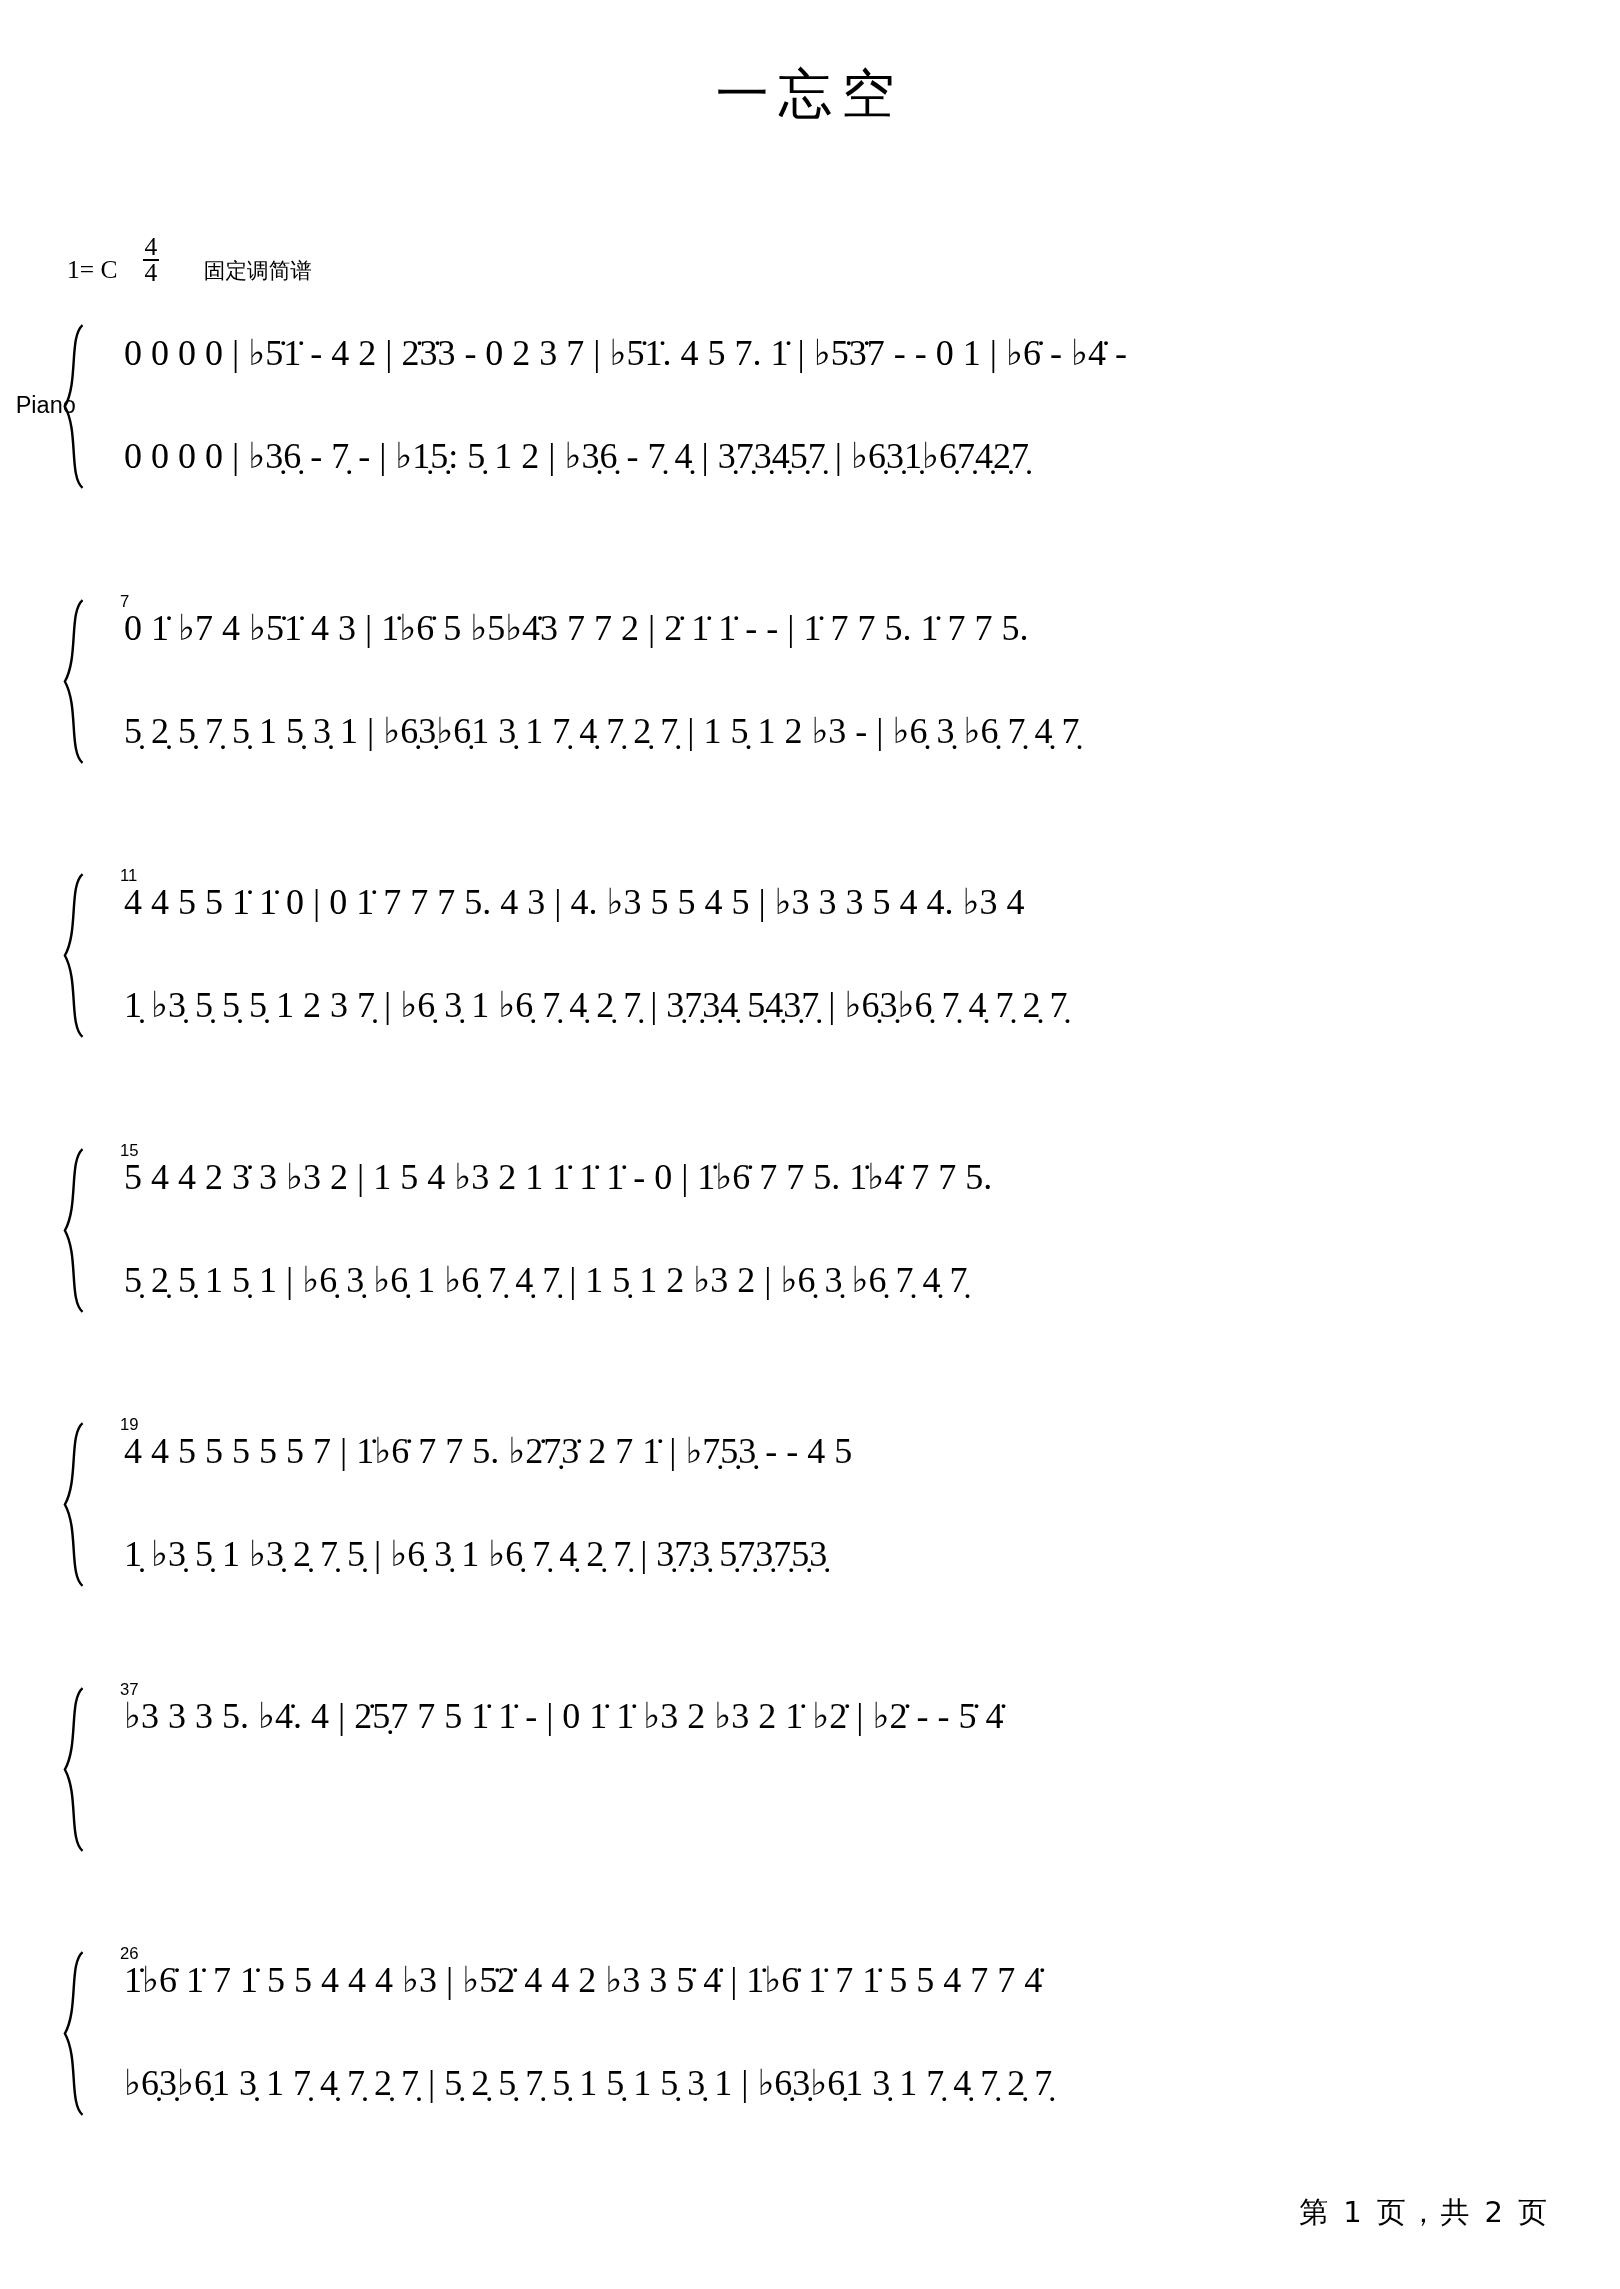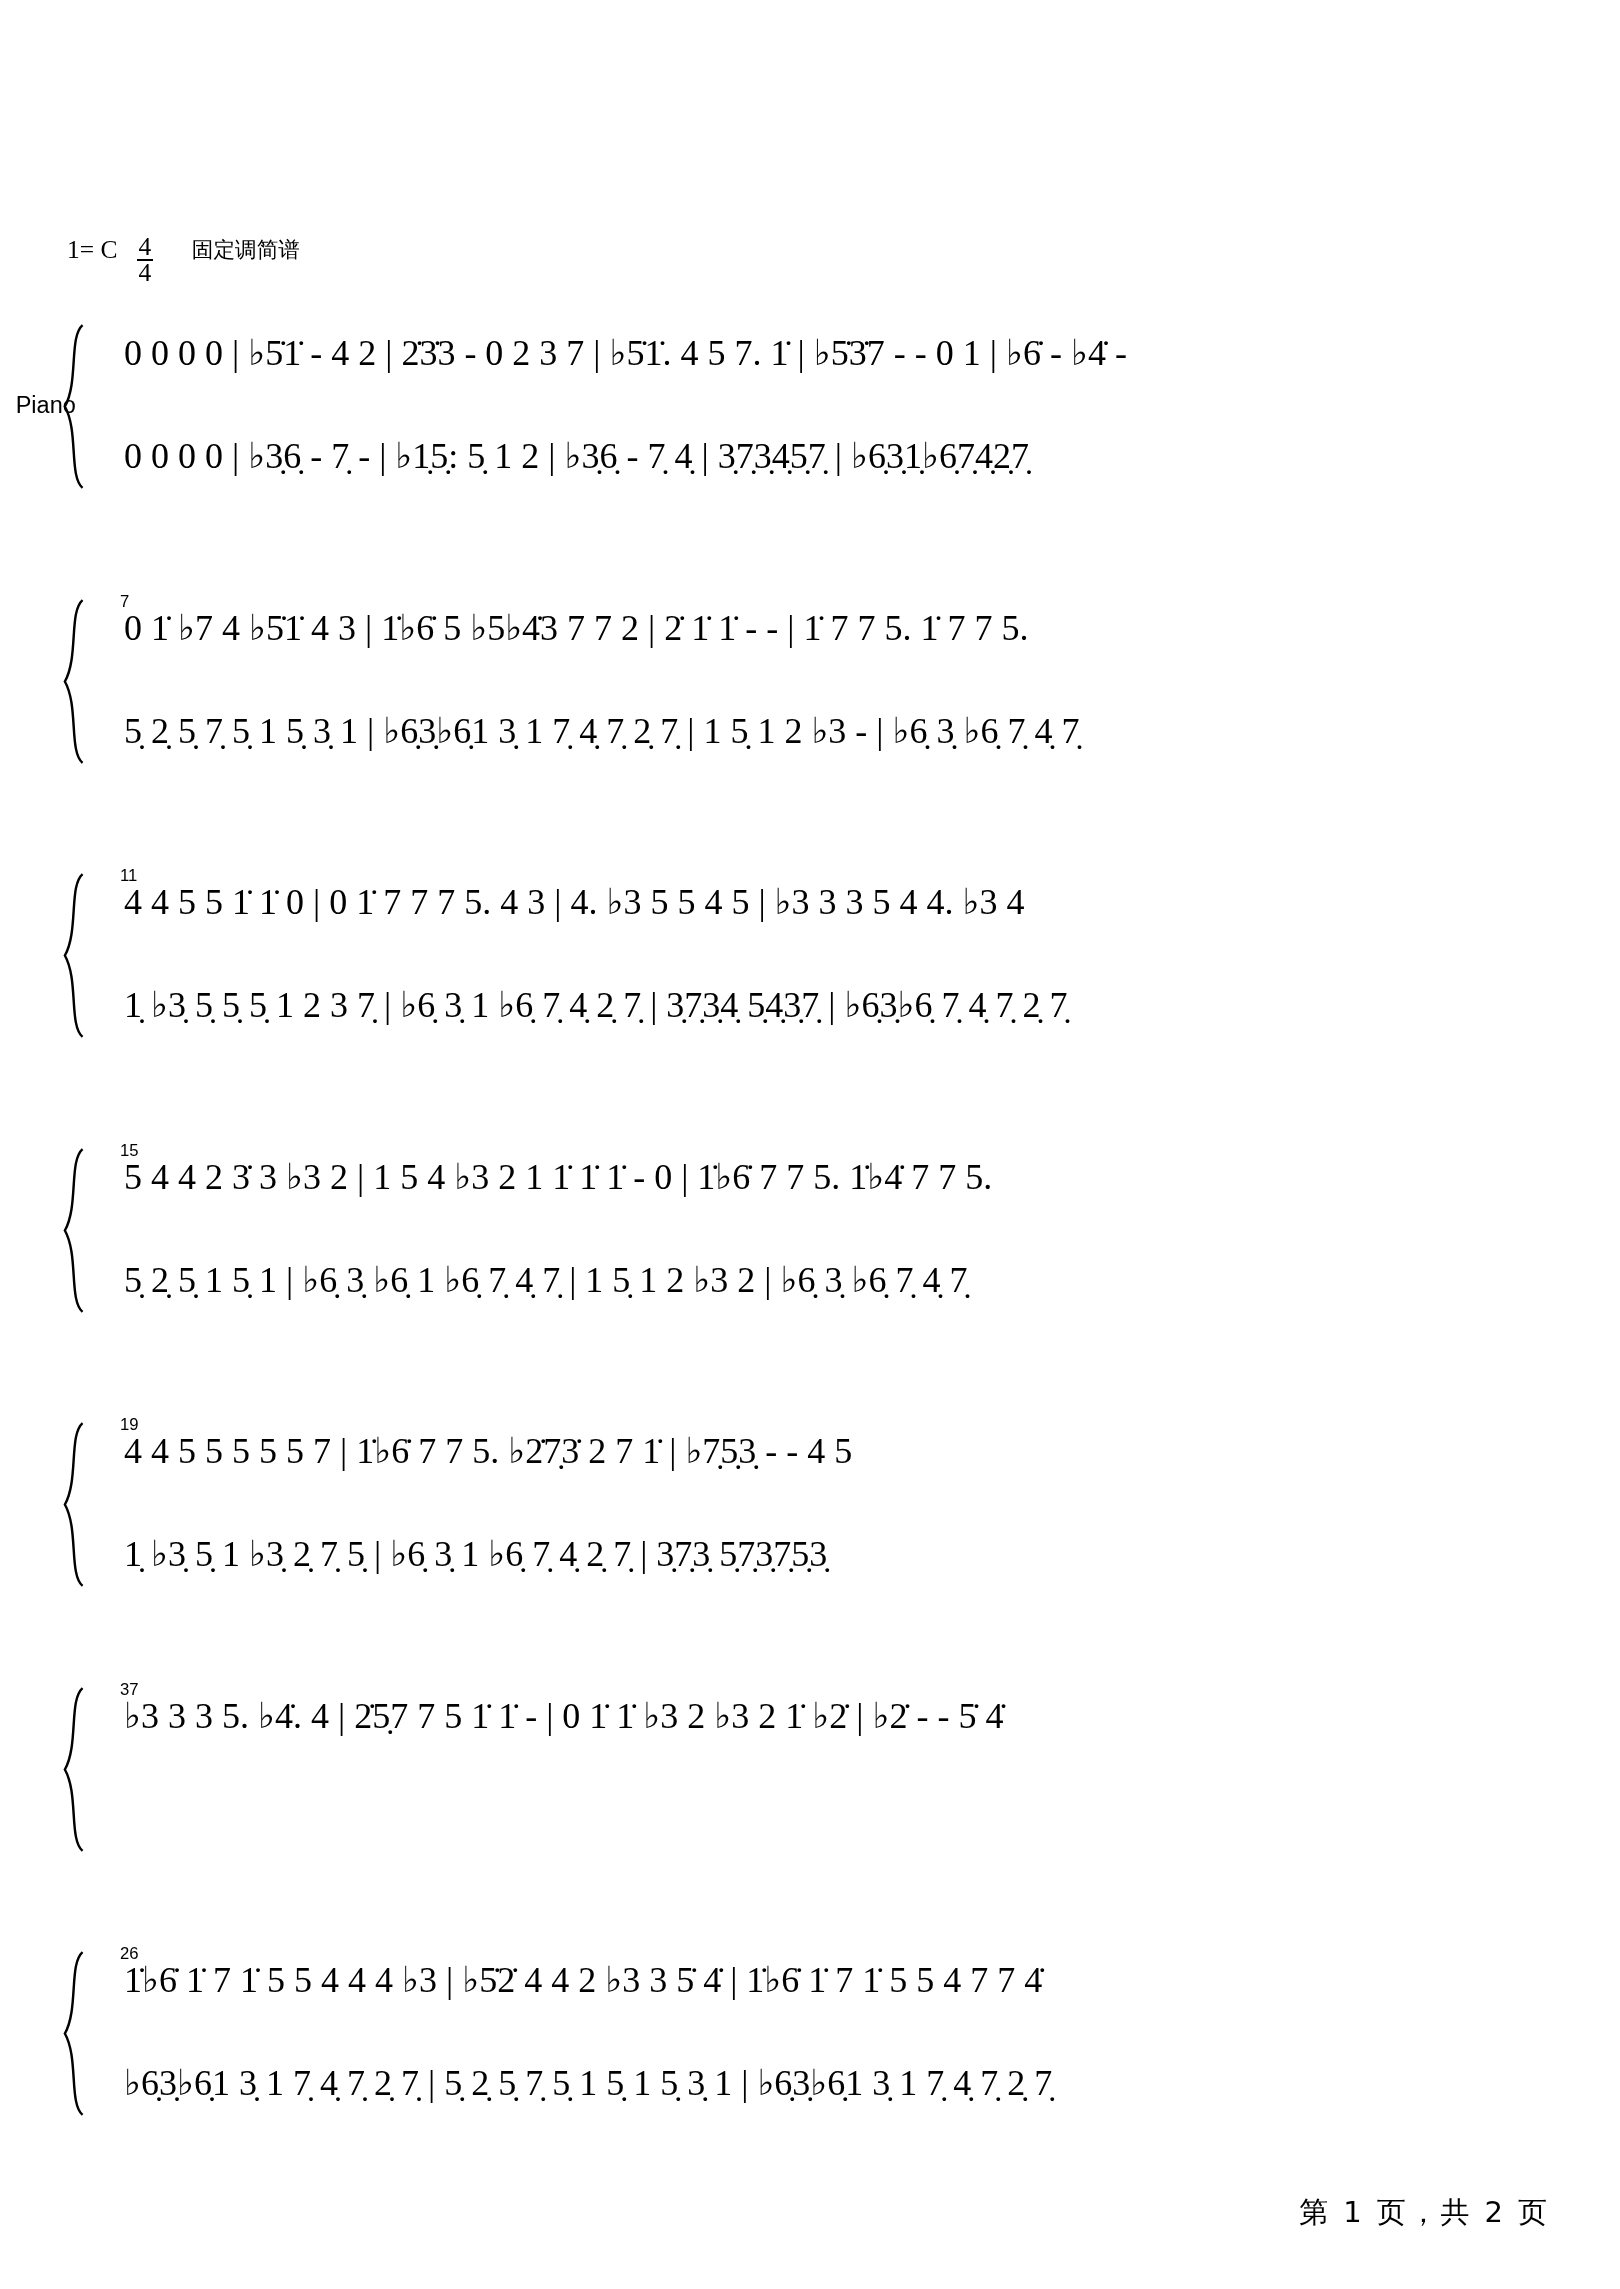--- a/index.html
+++ b/index.html
@@ -32,22 +32,22 @@
     font-family: "DejaVu Serif", serif;
     font-weight: 500;
   }
   .keyinfo {
     position: absolute;
     top: 235px;
     left: 67px;
     font-size: 25.5px;
     font-family: "Liberation Serif", serif;
     display: flex;
-    align-items: flex-start;
-    gap: 17px;
+    align-items: flex-end;
+    gap: 23px;
   }
   .keyinfo .ts {
     display: inline-flex;
     flex-direction: column;
     align-items: center;
     line-height: 0.95;
     font-size: 25.5px;
     margin-left: 2px;
     margin-right: 9.8px;
   }
@@ -103,20 +103,21 @@
     font-size: 29px;
     font-family: "DejaVu Sans", sans-serif;
     letter-spacing: 2.9px;
   }
 </style>
 </head>
 <body>
 
 <div class="page">
 
+  <div class="title">一忘空</div>
 
   <div class="keyinfo">
     <span>1= C</span>
     <span class="ts">
       <span class="num">4</span>
       <span class="den">4</span>
     </span>
     <span class="mode">固定调简谱</span>
   </div>
 

